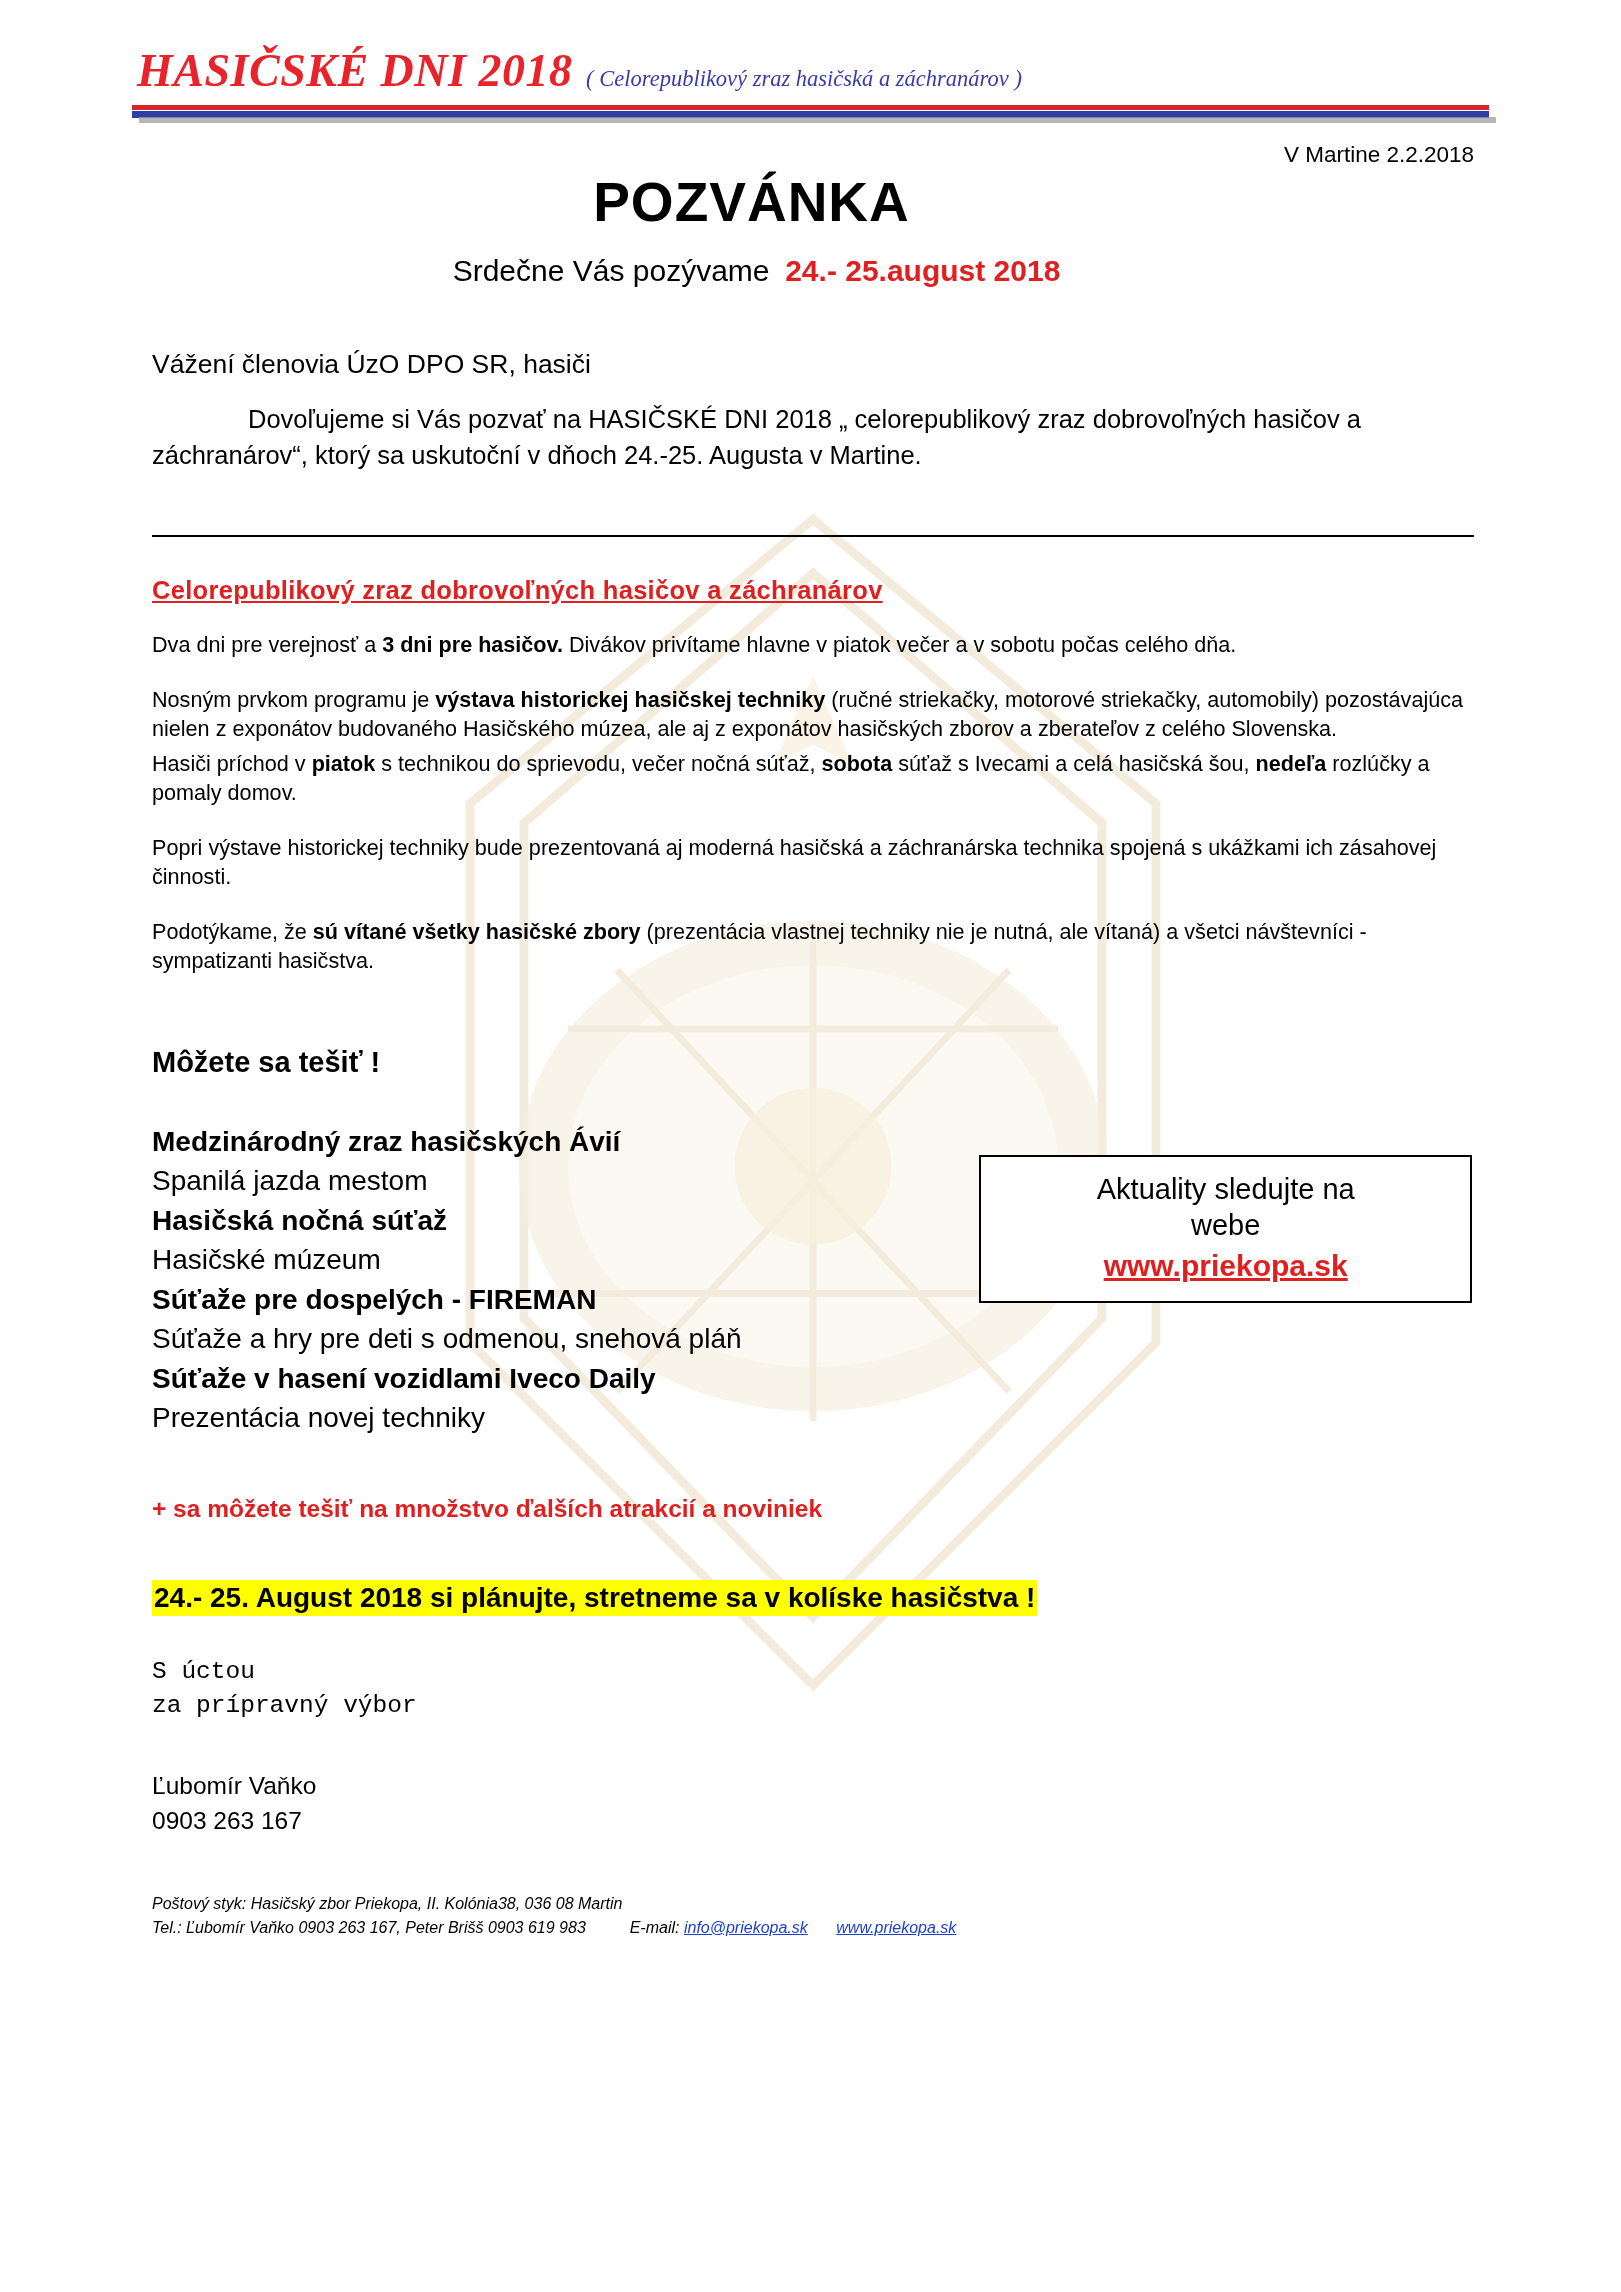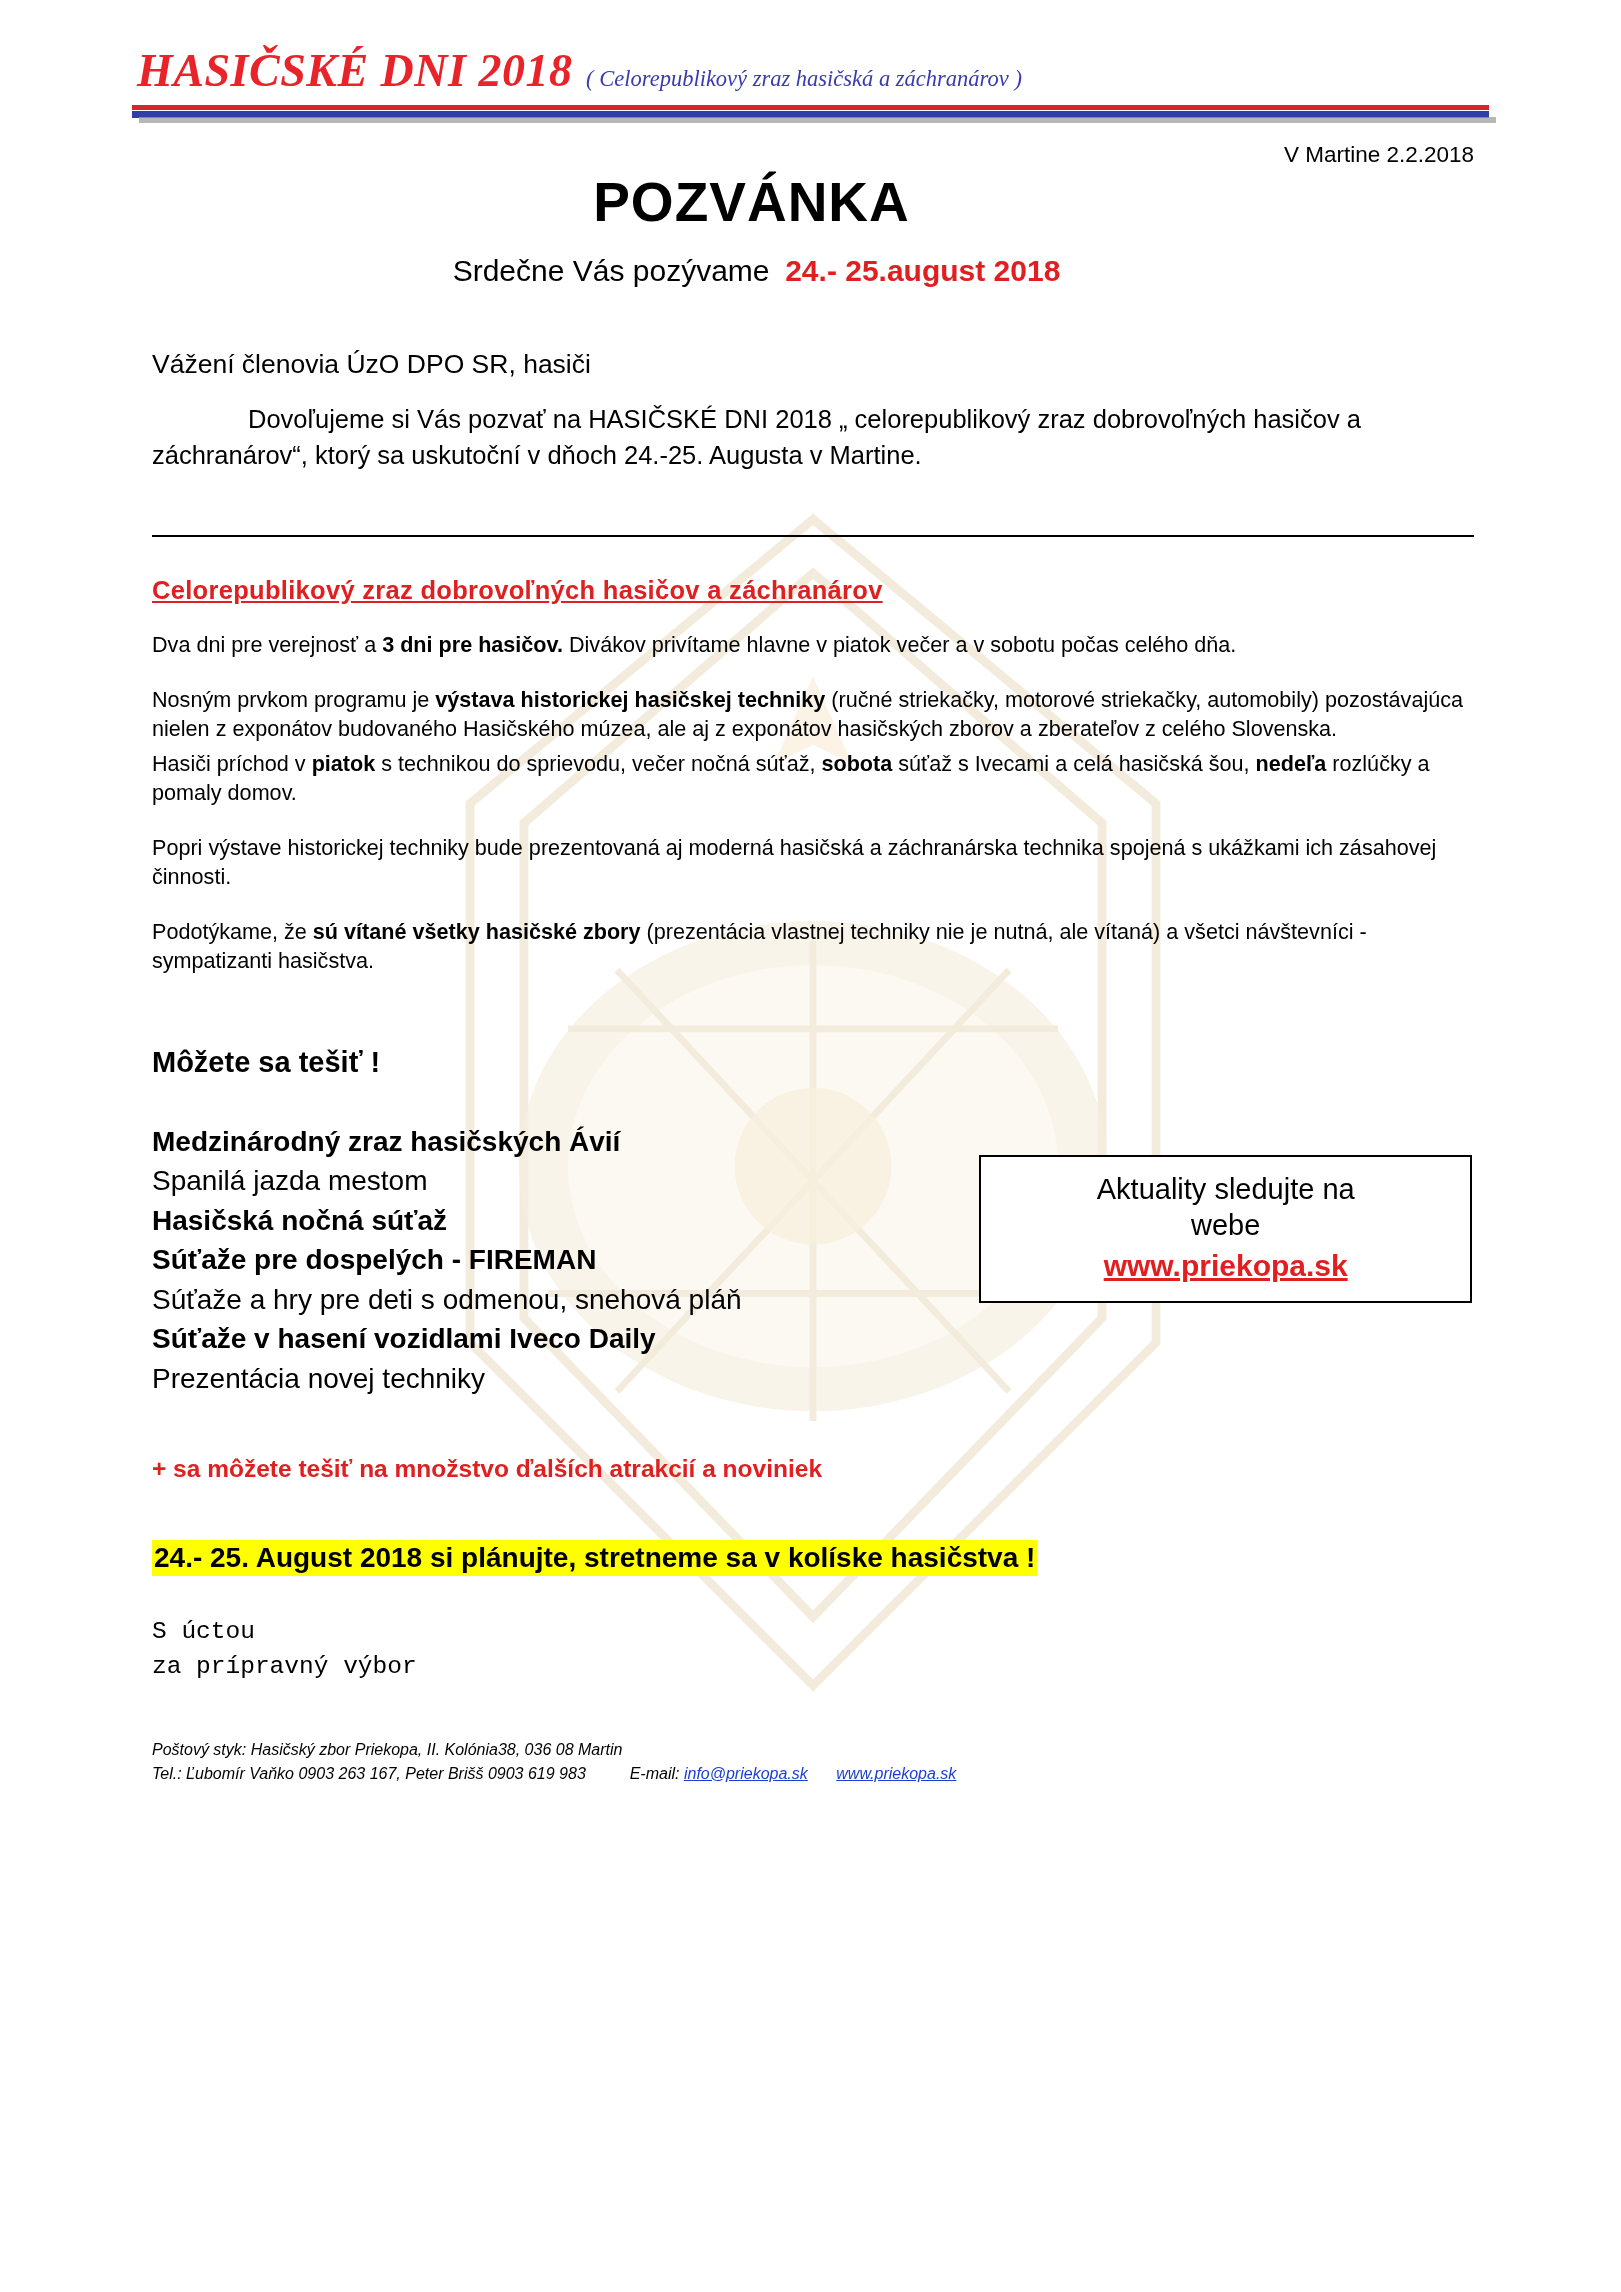--- a/index.html
+++ b/index.html
@@ -311,37 +311,42 @@
       <div class="para">
         <span>Podotýkame, že </span><b>sú vítané všetky hasičské zbory</b><span> (prezentácia vlastnej techniky nie je nutná, ale vítaná) a všetci návštevníci - sympatizanti hasičstva.</span>
       </div>
 
       <div class="tease">Môžete sa tešiť !</div>
 
       <div class="prog-list">
         <div class="b">Medzinárodný zraz hasičských Ávií</div>
         <div>Spanilá jazda  mestom</div>
         <div class="b">Hasičská nočná súťaž</div>
+        <div>Hasičské múzeum</div>
         <div class="b">Súťaže pre dospelých - FIREMAN</div>
         <div>Súťaže a hry pre deti s odmenou, snehová pláň</div>
         <div class="b">Súťaže v hasení  vozidlami  Iveco Daily</div>
         <div>Prezentácia novej techniky</div>
       </div>
 
       <div class="redline">+ sa môžete tešiť  na množstvo ďalších atrakcií a noviniek</div>
 
       <div>
         <span class="highlight-line">24.- 25. August  2018  si plánujte,  stretneme sa v kolíske hasičstva !</span>
       </div>
 
       <div class="closing">
         <div>S úctou</div>
         <div>za prípravný výbor</div>
       </div>
 
+      <div class="signature">
+        <div>Ľubomír Vaňko</div>
+        <div>0903 263 167</div>
+      </div>
 
       <div class="footer">
         <div>Poštový styk: Hasičský zbor Priekopa, II. Kolónia38, 036 08 Martin</div>
         <div>
           <span>Tel.: Ľubomír Vaňko 0903 263 167, Peter Brišš  0903 619 983</span>
           <span style="display:inline-block;width:35px"></span>
           <span>E-mail:</span>
           <a class="link" href="#">info@priekopa.sk</a>
           <span style="display:inline-block;width:19.6px"></span>
           <a class="link" href="#">www.priekopa.sk</a>

